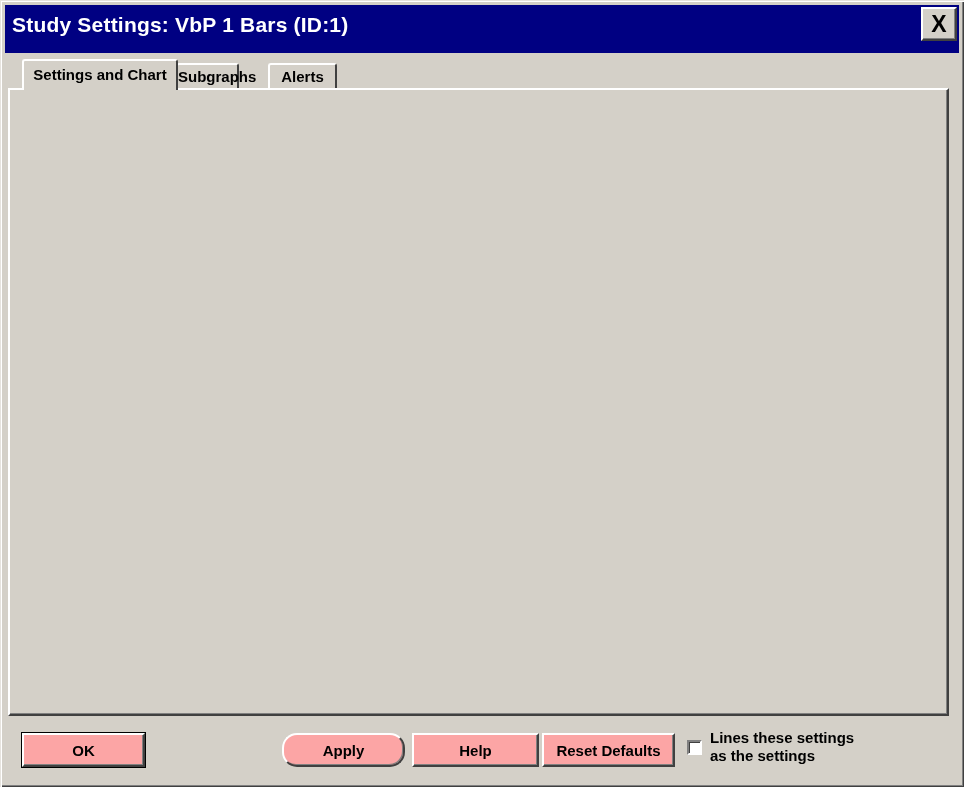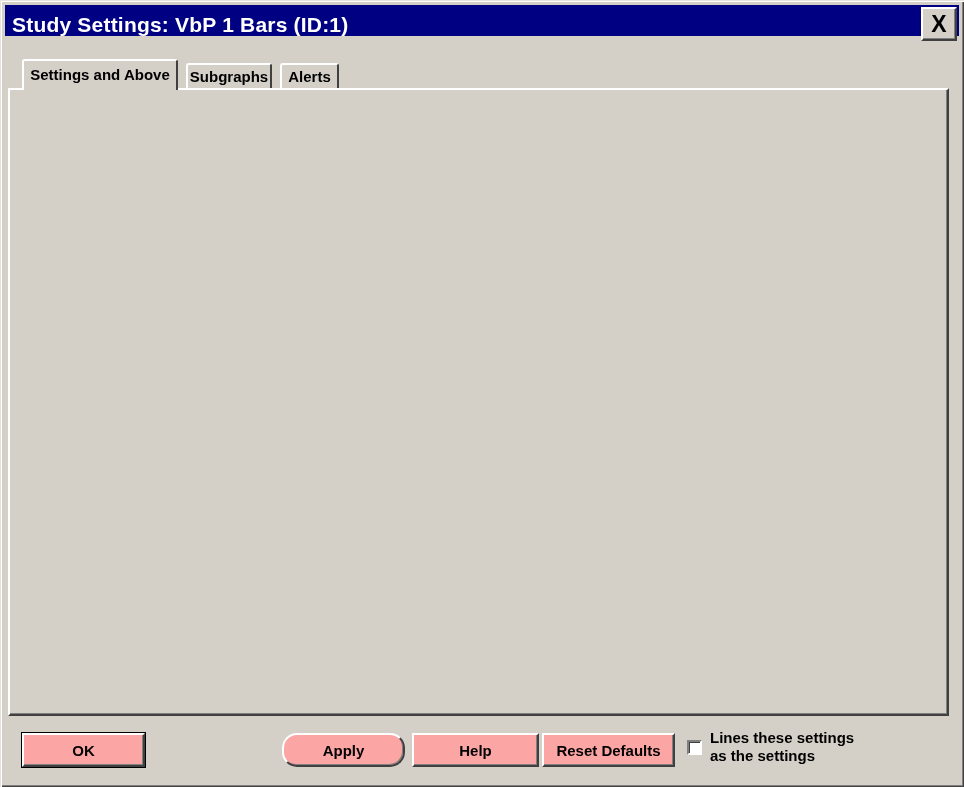--- a/index.html
+++ b/index.html
@@ -10,42 +10,42 @@
     background:#d4d0c8;
   }
   .dialog {
     position:relative; width:964px; height:787px; background:#d4d0c8;
     box-shadow: inset 1px 1px 0 #e6e3de, inset 2px 2px 0 #ffffff,
                 inset -1px -1px 0 #404040, inset -2px -2px 0 #808080;
     overflow:hidden;
   }
   
   .titlebar {
-    position:absolute; left:5px; top:5px; width:954px; height:31px;
+    position:absolute; left:5px; top:5px; width:954px; height:48px;
     background:#000082; color:#fff; font-size:21px; line-height:39px;
     padding-left:7px; letter-spacing:0.2px;
   }
   .close-btn {
     position:absolute; right:7px; top:7px; width:36px; height:34px;
     background:#d4d0c8;
     border:2px solid; border-color:#ffffff #404040 #404040 #ffffff;
     box-shadow: inset -1px -1px 0 #808080;
     color:#000; font-size:23px; font-weight:700; text-align:center; line-height:30px;
     cursor:default;
   }
   
   .tab {
     position:absolute; background:#d4d0c8; text-align:center;
     border:2px solid; border-color:#ffffff #404040 #d4d0c8 #ffffff;
     border-bottom:none; border-radius:3px 3px 0 0;
   }
   .tab.active   { left:22px;  top:59px; width:156px; height:31px; line-height:27px; z-index:3; }
   .tab.inactive { top:63px; height:25px; line-height:23px; z-index:1; }
-  .tab.subgraphs { left:186px; width:86px; }
-  .tab.alerts    { left:280px; width:59px; }
+  .tab.subgraphs { left:176px; width:63px; }
+  .tab.alerts    { left:268px; width:69px; }
   .tabpage {
     position:absolute; left:8px; top:88px; width:941px; height:628px;
     background:#d4d0c8;
     border:2px solid; border-color:#ffffff #404040 #404040 #ffffff;
     box-shadow: inset -1px -1px 0 #808080;
     z-index:2;
   }
   
   .raised {
     background:#d4d0c8;
@@ -141,21 +141,21 @@
 <div class="dialog">
 
   <div class="titlebar">
     <span>Study Settings: VbP 1 Bars (ID:1)</span>
   </div>
   <div class="close-btn">
     <span>X</span>
   </div>
 
   <div class="tab active">
-    <span>Settings and Above</span>
+    <span>Settings and Chart</span>
   </div>
   <div class="tab inactive subgraphs">
     <span>Subgraphs</span>
   </div>
   <div class="tab inactive alerts">
     <span>Alerts</span>
   </div>
 
   <div class="tabpage"></div>
 

